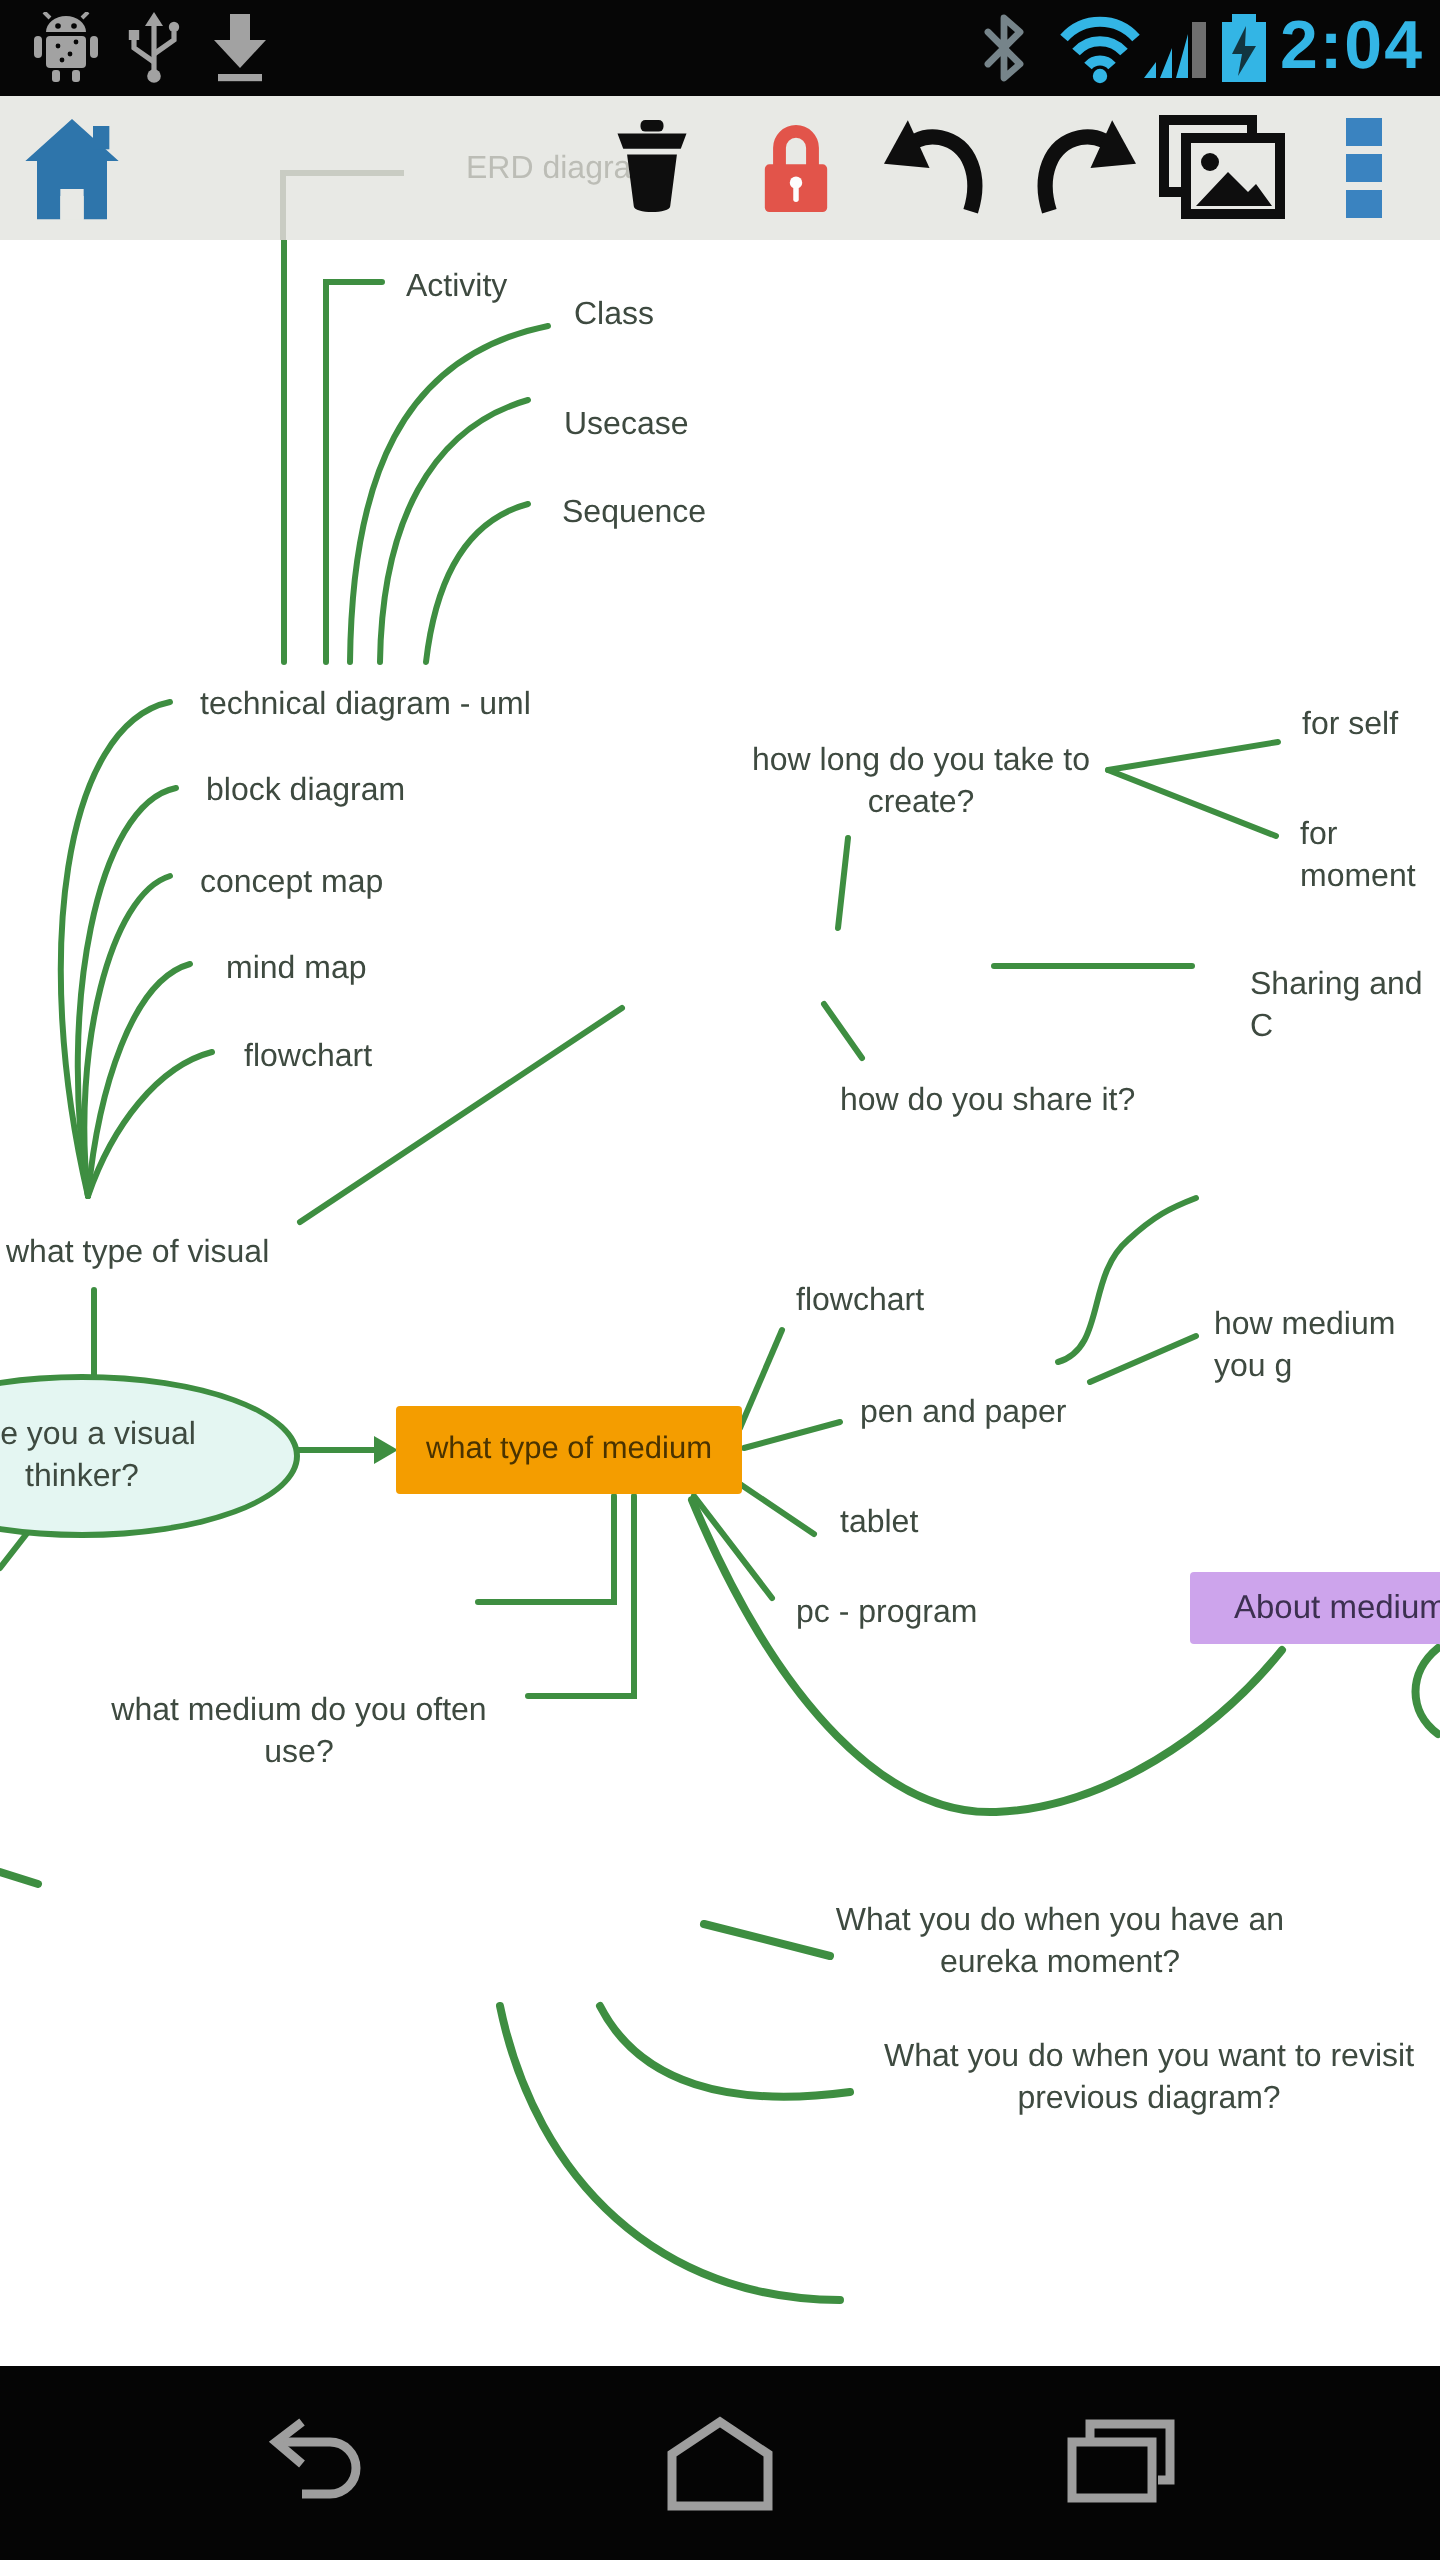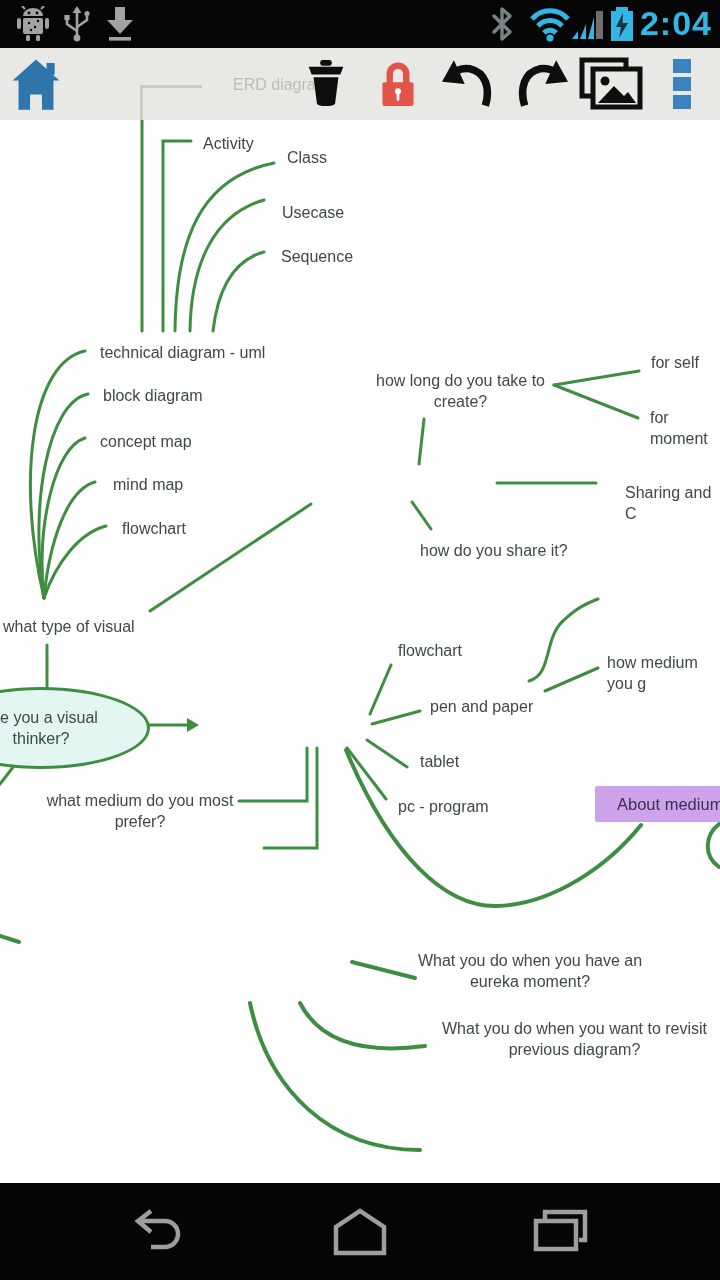--- a/index.html
+++ b/index.html
@@ -226,24 +226,25 @@
   <div class="node" style="left:368px;top:250px;width:185px">how long do you take to create?</div>
   <div class="node nl" style="left:651px;top:232px">for self</div>
   <div class="node nl" style="left:650px;top:287px">for moment</div>
   <div class="node nl" style="left:625px;top:362px">Sharing and C</div>
   <div class="node nl" style="left:420px;top:420px">how do you share it?</div>
   <div class="node nl" style="left:607px;top:532px">how medium you g</div>
   <div class="node nl" style="left:398px;top:520px">flowchart</div>
   <div class="node nl" style="left:430px;top:576px">pen and paper</div>
   <div class="node nl" style="left:420px;top:631px">tablet</div>
   <div class="node nl" style="left:398px;top:676px">pc - program</div>
-  <div class="node" style="left:45px;top:670px;width:190px">what medium do you most prefer?</div>
+  <div class="node" style="left:52px;top:725px;width:195px">what medium do you often use?</div>
   <div class="node" style="left:415px;top:830px;width:230px">What you do when you have an eureka moment?</div>
   <div class="node" style="left:427px;top:898px;width:295px">What you do when you want to revisit previous diagram?</div>
 
+  <div class="box" id="node-orange" style="top:583px">what type of medium</div>
   <div class="box" id="node-purple" style="top:666px">About medium</div>
   <div id="node-ellipse" style="top:567px">
     <div class="node">Are you a visual thinker?</div>
   </div>
 </div>
 
 <div id="nav-bar">
   <div class="nav-btn" style="left:100px">
     <svg width="62" height="50" viewBox="0 0 62 50">
       <g stroke="#9e9e9e" stroke-width="4.5" fill="none">

